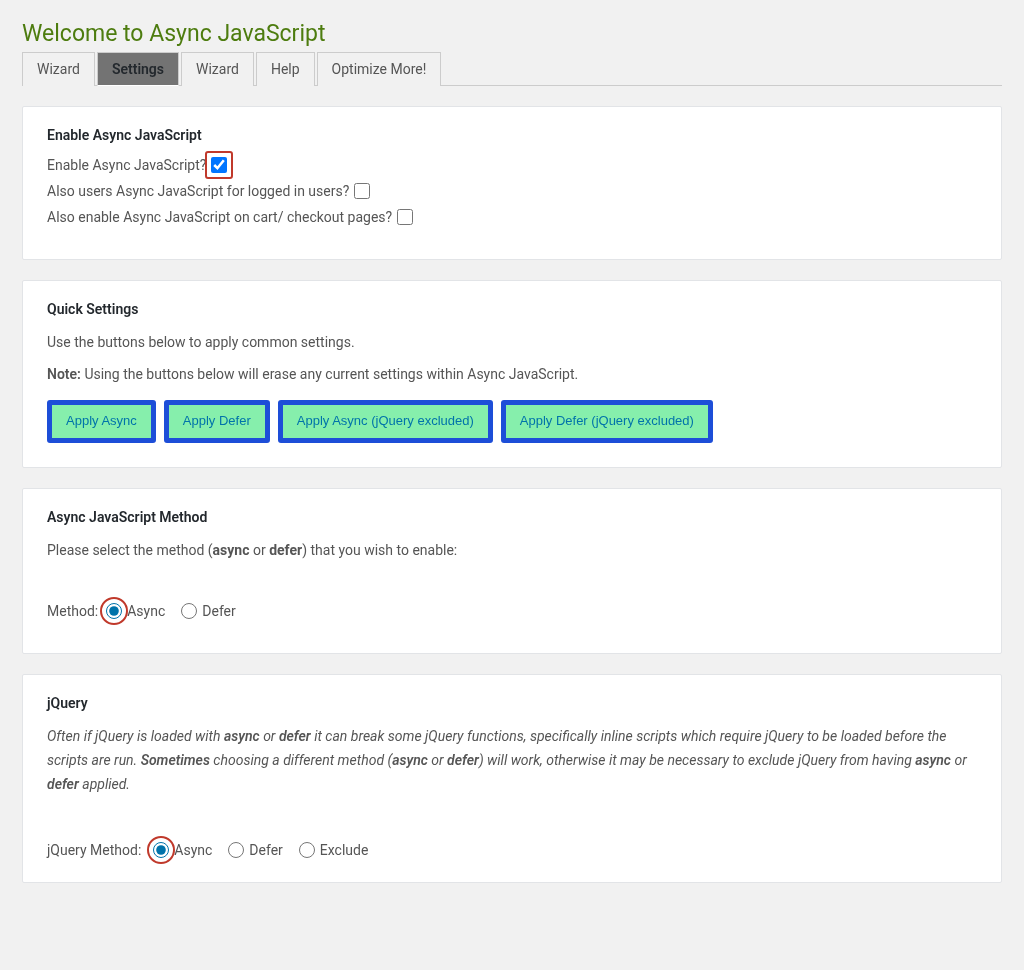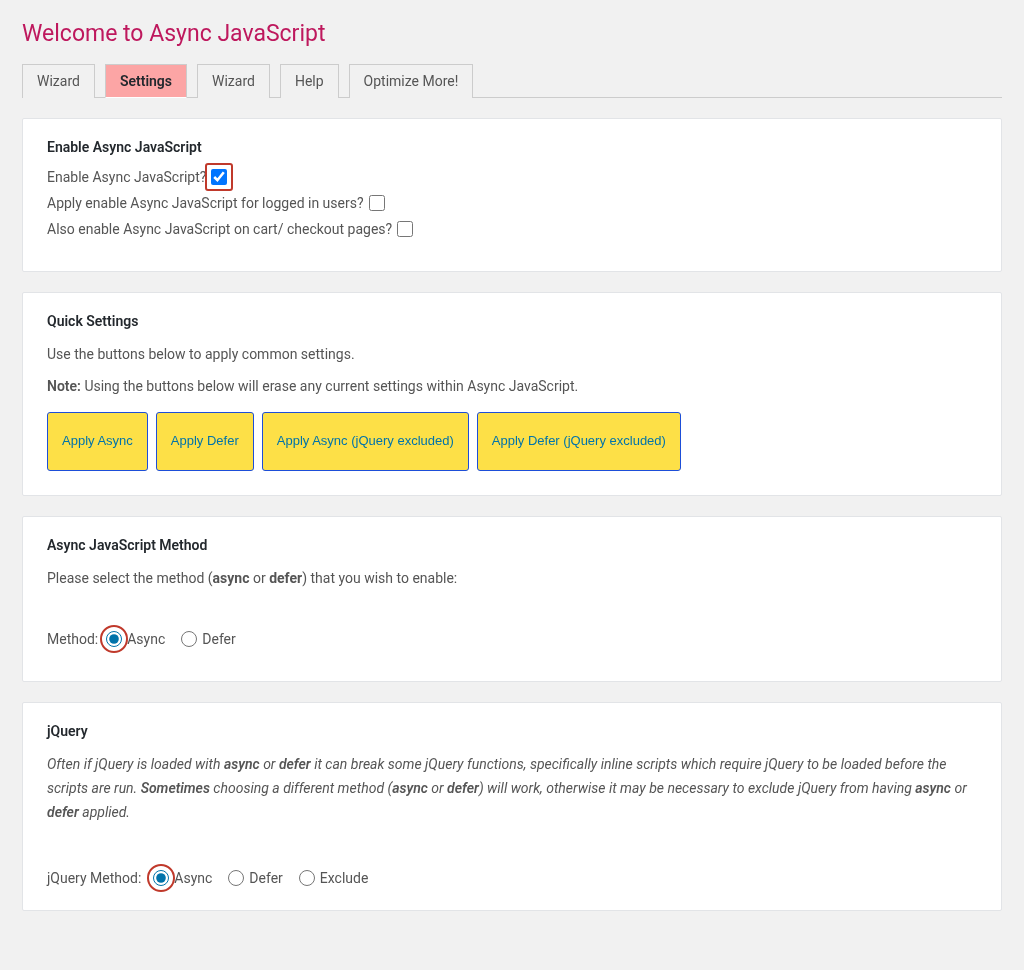--- a/index.html
+++ b/index.html
@@ -11,43 +11,43 @@
       padding: 20px;
     }
     .page-wrapper {
       max-width: 980px;
       margin: 0 auto;
       background: #f1f1f1;
     }
     .page-title {
       font-size: 23px;
       font-weight: 400;
-      color: #be185d;
-      margin-bottom: 16px;
+      color: #4d7c0f;
+      margin-bottom: 4px;
     }
     .tabs-nav {
       display: flex;
       gap: 0;
       margin-bottom: 20px;
       border-bottom: 1px solid #ccc;
     }
     .tab-item {
       padding: 8px 14px;
       background: #f1f1f1;
       border: 1px solid #ccc;
       border-bottom: none;
       cursor: pointer;
       font-size: 14px;
       color: #555;
-      margin-right: 10px;
+      margin-right: 2px;
       position: relative;
       top: 1px;
     }
     .tab-item.active {
-      background: #fca5a5;
+      background: #737373;
       border-bottom: 1px solid #fff;
       color: #23282d;
       font-weight: 600;
     }
     .section-card {
       background: #fff;
       border: 1px solid #e2e4e7;
       border-radius: 2px;
       padding: 20px 24px 24px;
       margin-bottom: 20px;
@@ -106,23 +106,23 @@
     }
     .note-text strong {
       font-weight: 600;
     }
     .buttons-row {
       display: flex;
       gap: 8px;
       flex-wrap: wrap;
     }
     .btn-outline {
-      padding: 18px 14px;
-      background: #fde047;
-      border: 1px solid #1d4ed8;
+      padding: 6px 14px;
+      background: #86efac;
+      border: 5px solid #1d4ed8;
       color: #0073aa;
       border-radius: 3px;
       cursor: pointer;
       font-size: 13px;
       line-height: 1.6;
     }
     .radio-group {
       display: flex;
       align-items: center;
       gap: 16px;
@@ -201,21 +201,21 @@
       <label>
         <span>Enable Async JavaScript?</span>
         <div class="checkbox-wrapper">
           <input type="checkbox" checked="" style="">
           <div class="checkbox-highlight"></div>
         </div>
       </label>
     </div>
     <div class="form-row">
       <label>
-        <span>Apply enable Async JavaScript for logged in users?</span>
+        <span>Also users Async JavaScript for logged in users?</span>
         <input type="checkbox" style="">
       </label>
     </div>
     <div class="form-row">
       <label>
         <span>Also enable Async JavaScript on cart/ checkout pages?</span>
         <input type="checkbox" style="">
       </label>
     </div>
   </div>

